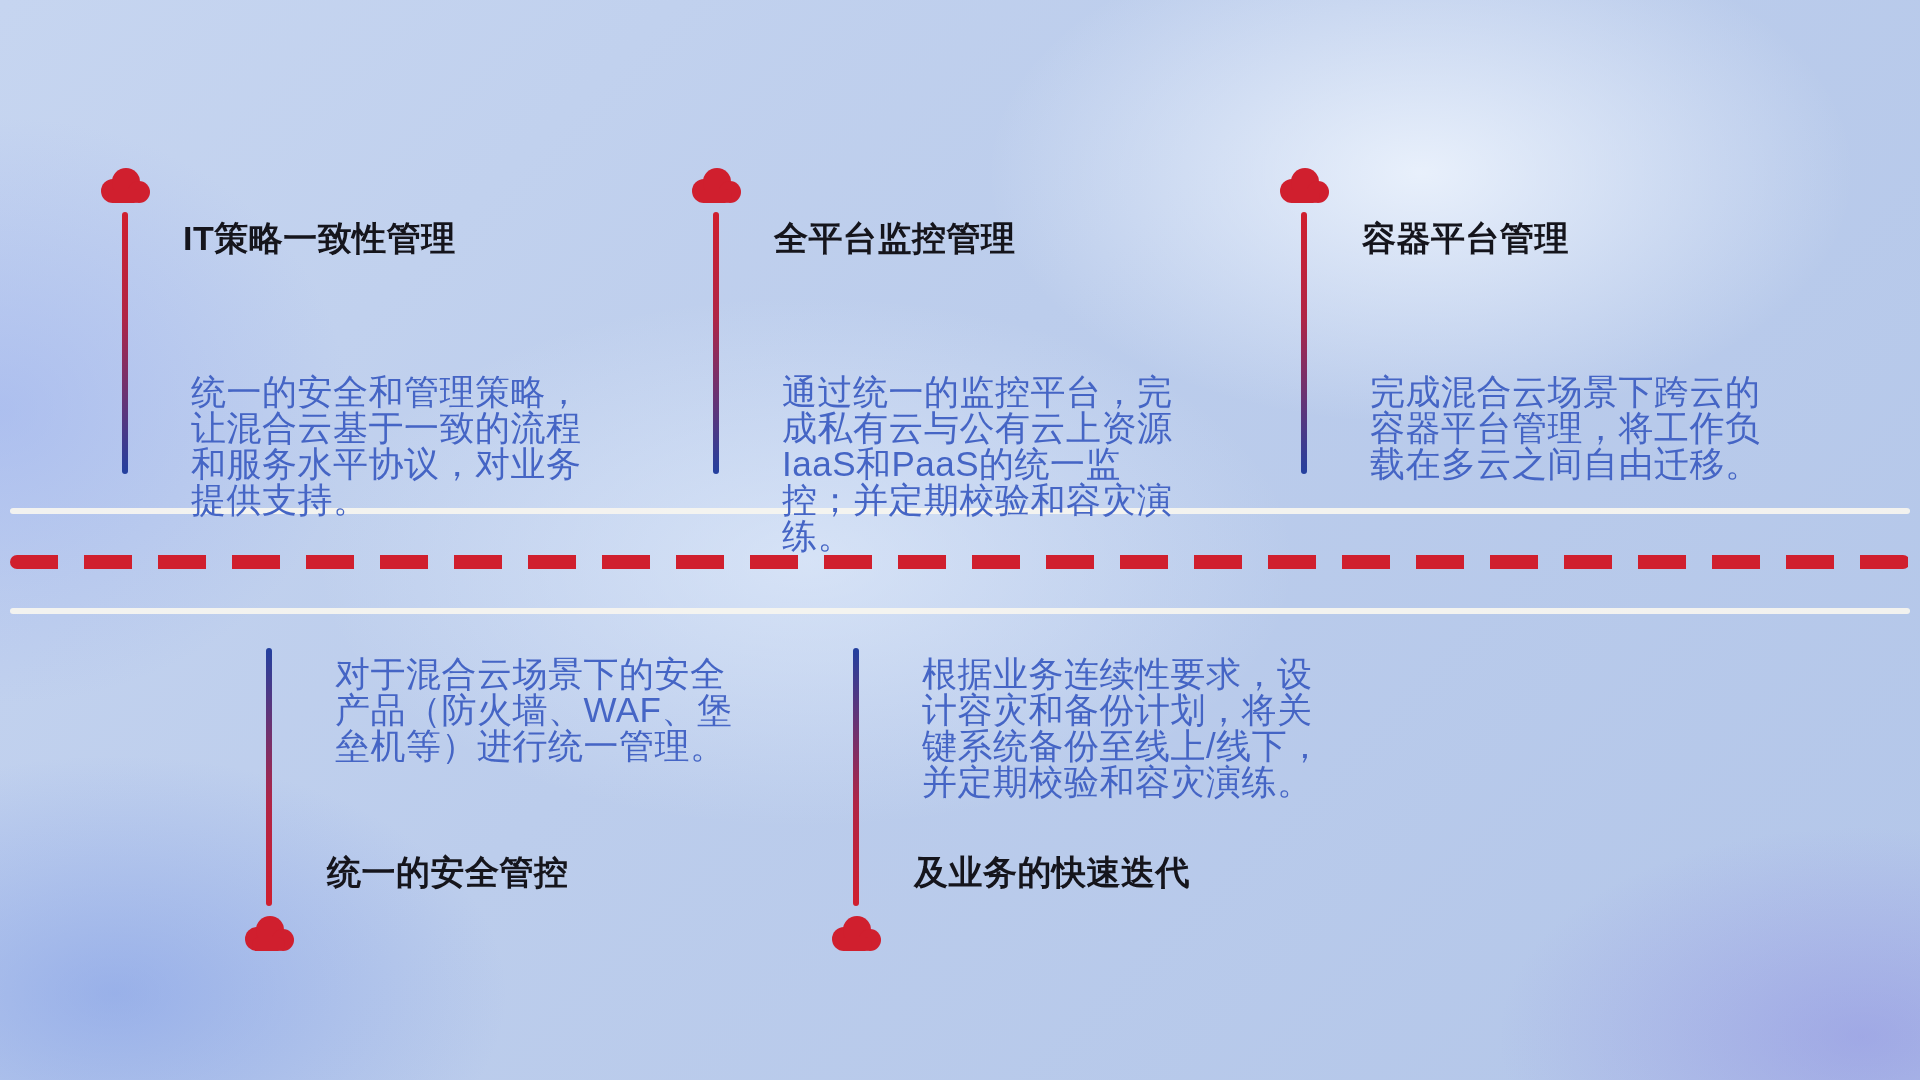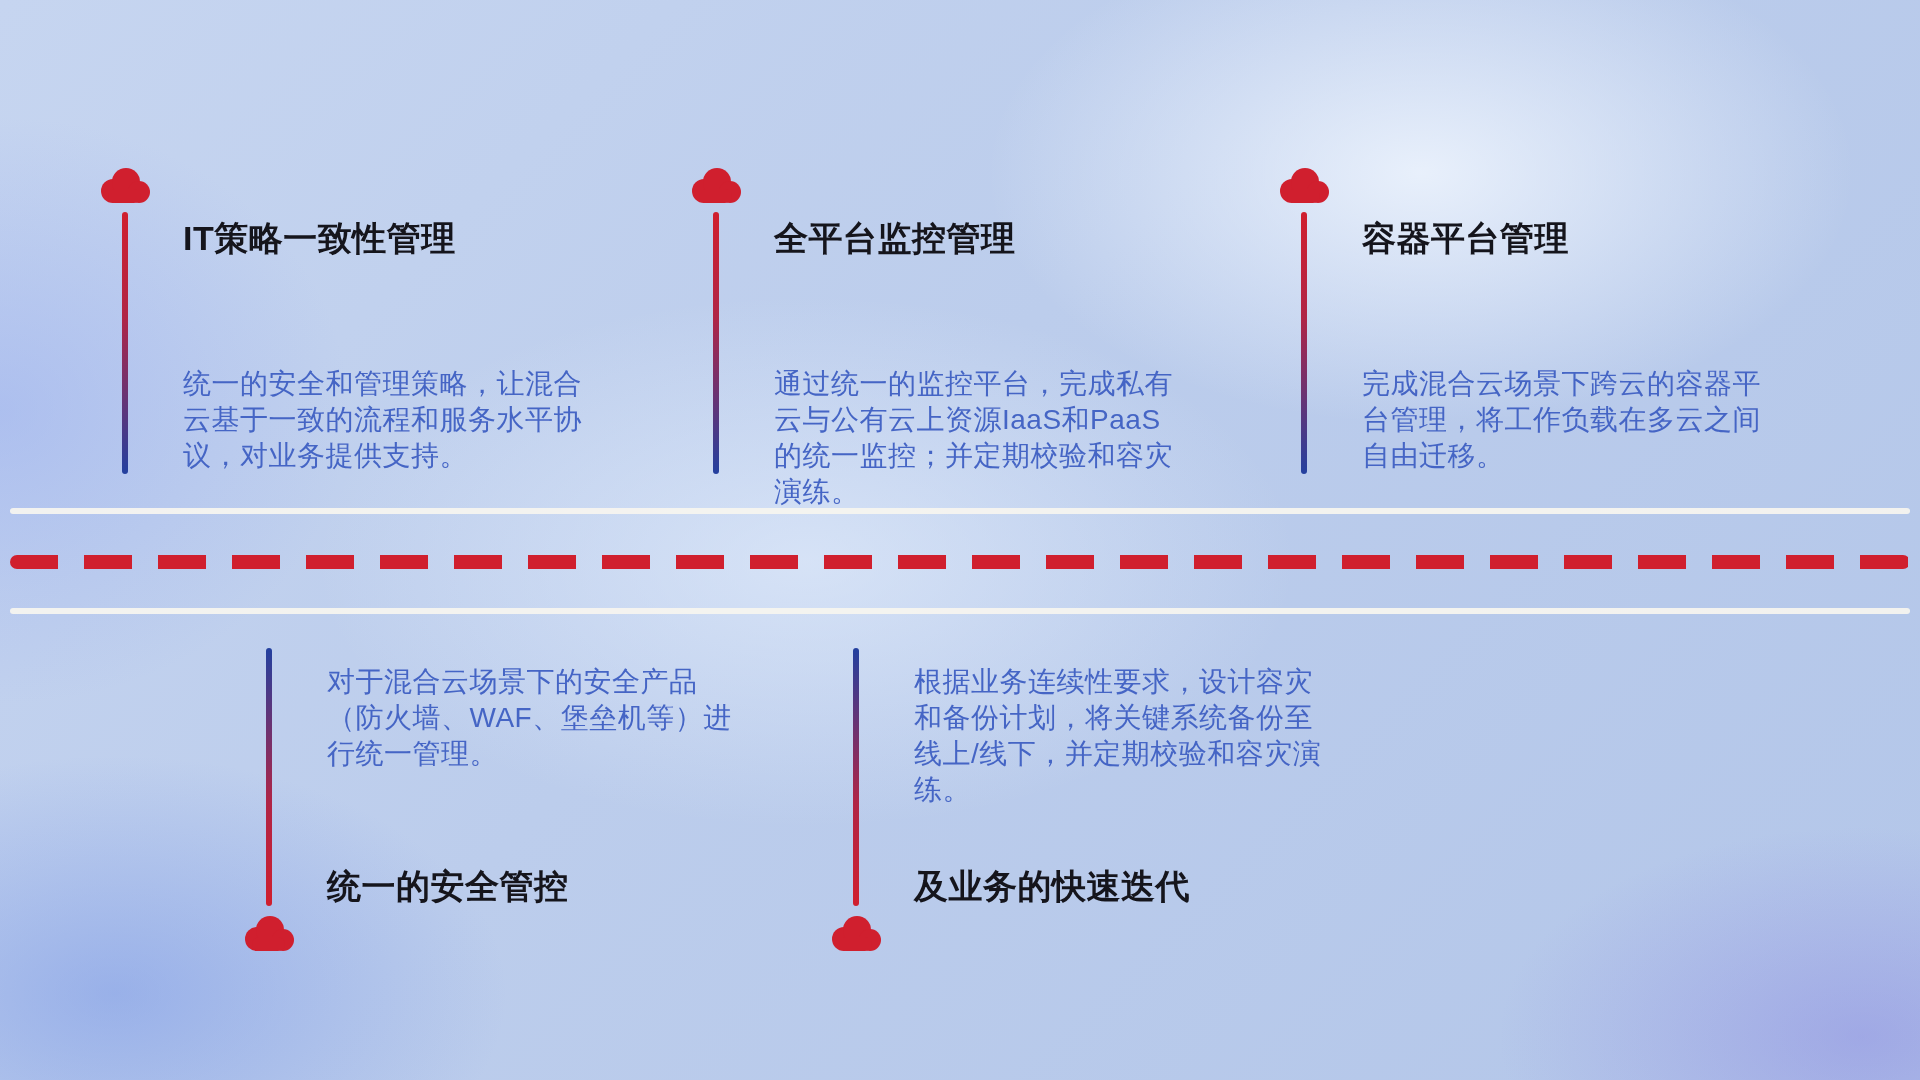--- a/index.html
+++ b/index.html
@@ -42,28 +42,28 @@
   .item.top .stem{top:0;height:262px;background:linear-gradient(180deg,#d01f2e 0%,#b02546 40%,#23409f 100%);}
   .item.bottom .cloud{bottom:-47px;}
   .item.bottom .stem{bottom:0;height:258px;background:linear-gradient(0deg,#d01f2e 0%,#b02546 40%,#23409f 100%);}
 
   .title{
     position:absolute;margin:0;left:58px;
     font-size:34px;font-weight:700;color:#15151c;letter-spacing:0.5px;
     white-space:nowrap;
   }
   .item.top .title{top:4px;}
-  .item.bottom .title{top:216px;}
+  .item.bottom .title{top:202px;}
 
   .desc{
-    position:absolute;margin:0;left:58px;width:410px;
-    font-size:28px;line-height:36px;color:#4565c5;letter-spacing:0.5px;
+    position:absolute;margin:8px;left:58px;width:410px;
+    font-size:35px;line-height:36px;color:#4565c5;letter-spacing:0.5px;
   }
   .item.top .desc{top:154px;}
-  .item.bottom .desc{top:16px;}
+  .item.bottom .desc{top:0px;}
 </style>
 </head>
 <body>
 
 <div class="canvas">
 
   <div class="axis-line top"></div>
   <div class="axis-dashes"></div>
   <div class="axis-line bottom"></div>
 

